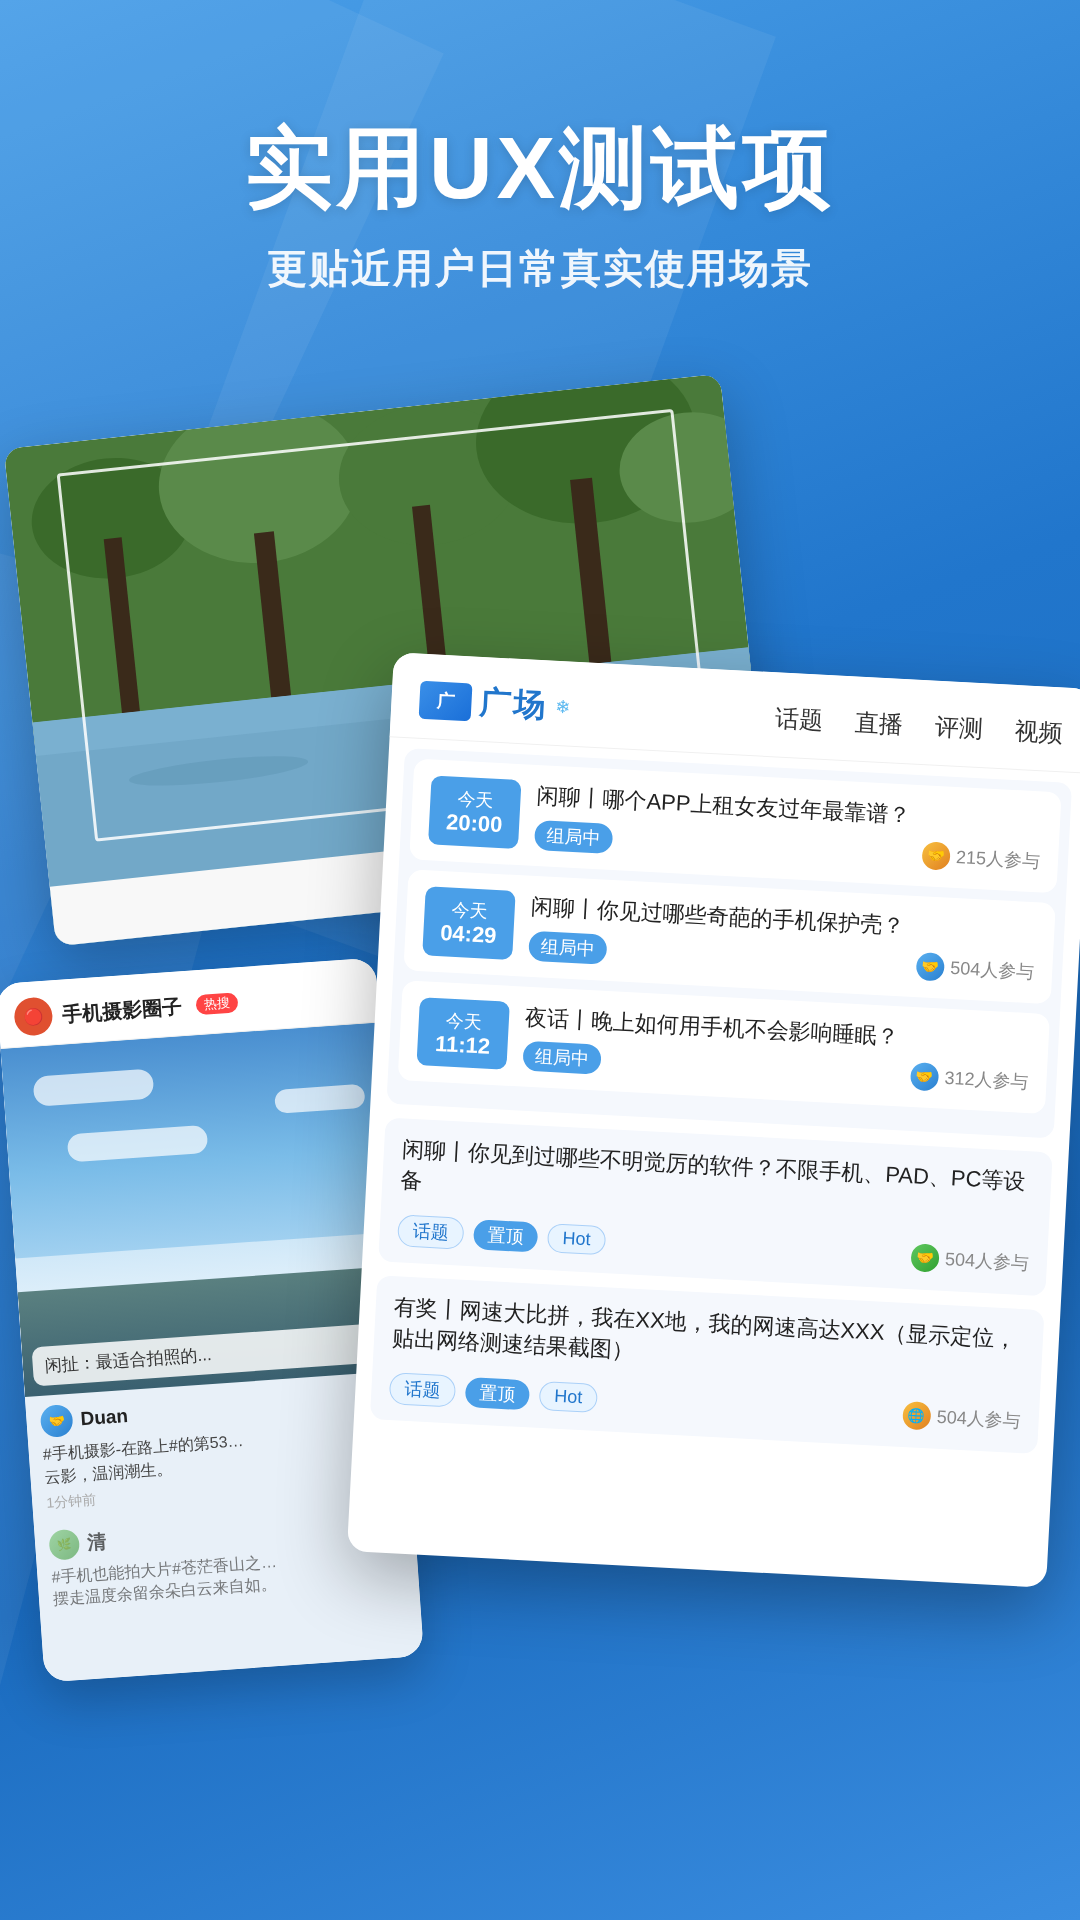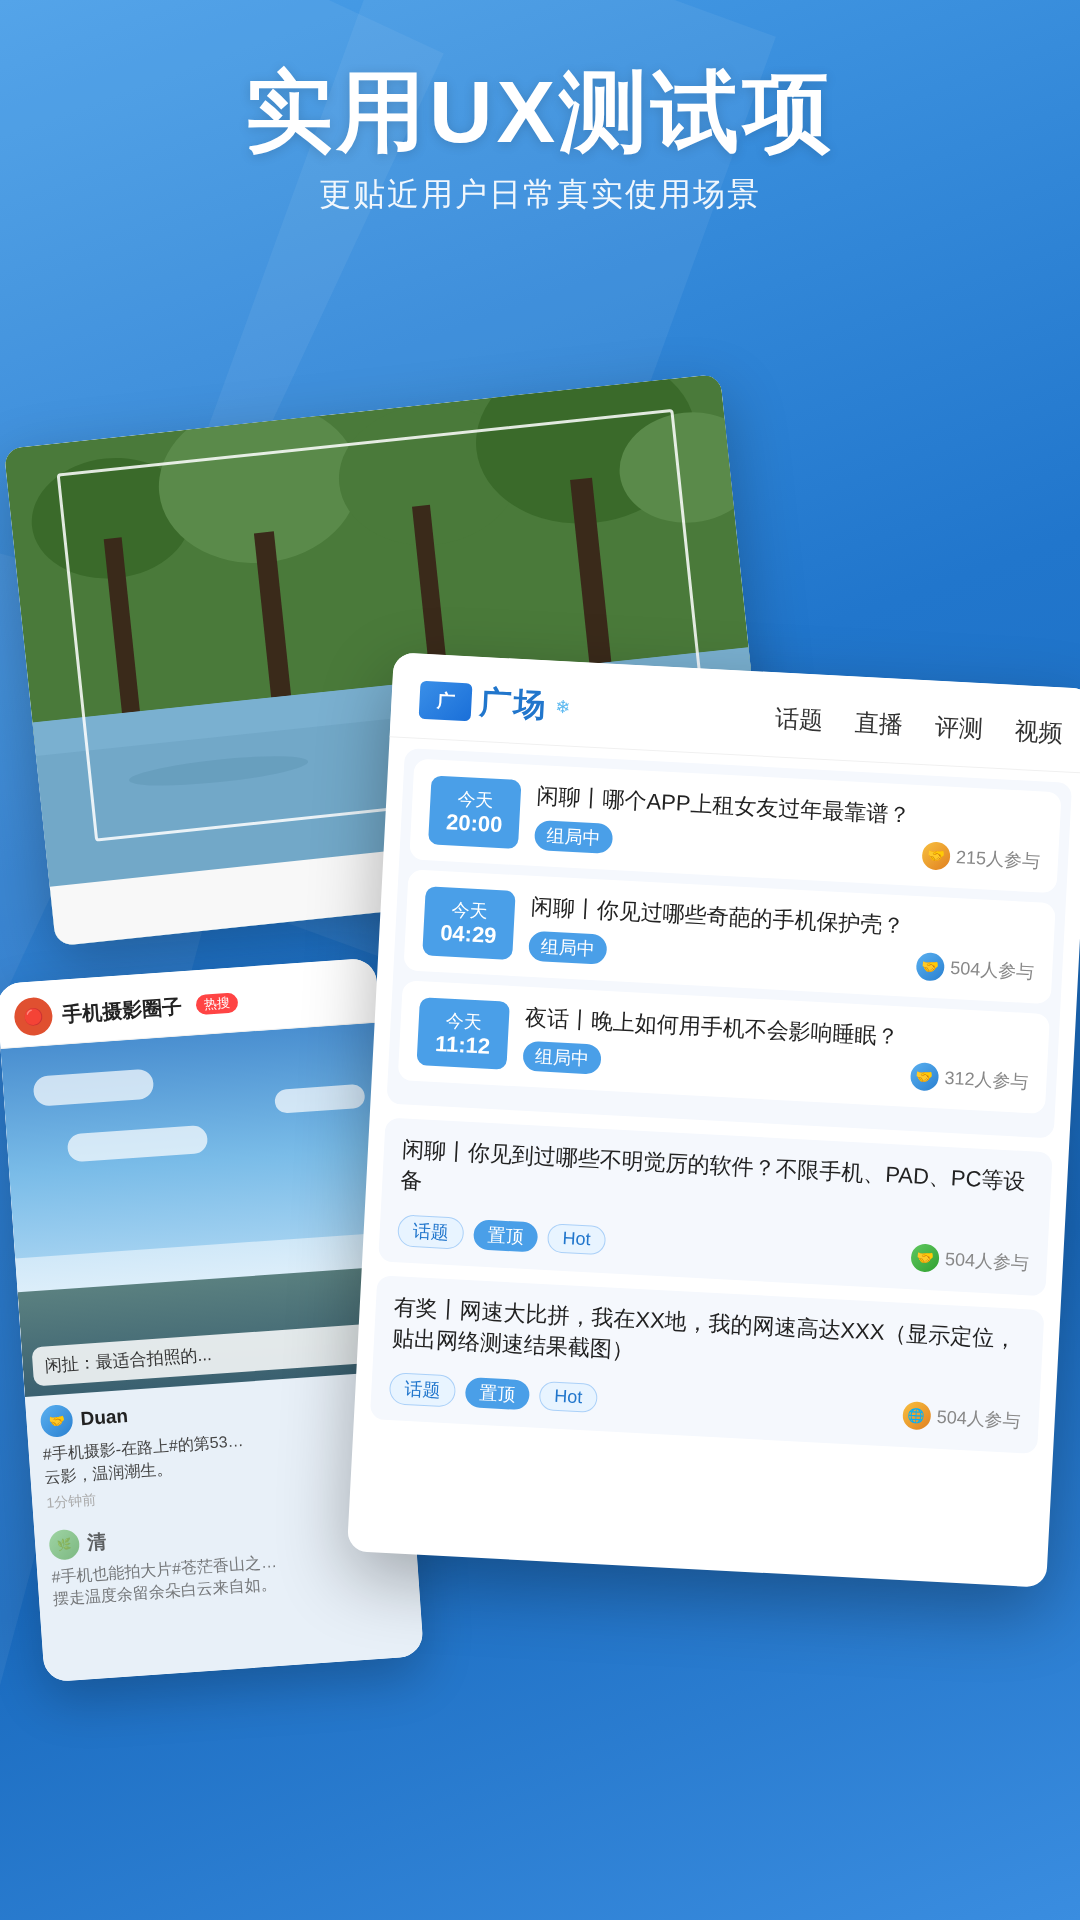--- a/index.html
+++ b/index.html
@@ -9,37 +9,37 @@
       height: 1920px;
       overflow: hidden;
       font-family: 'PingFang SC', 'Microsoft YaHei', sans-serif;
       background: linear-gradient(160deg, #4a9fe8 0%, #2176cc 40%, #1a6bbf 70%, #3a8de0 100%);
       position: relative;
     }
 
     
     .header-section {
       text-align: center;
-      padding-top: 64px;
+      padding-top: 120px;
       position: relative;
       z-index: 10;
     }
     .main-title {
       font-size: 88px;
       font-weight: 700;
       color: #fff;
       letter-spacing: 4px;
       text-shadow: 0 2px 12px rgba(0,0,0,0.15);
       line-height: 1.1;
     }
     .sub-title {
-      font-size: 32px;
-      font-weight: 400;
+      font-size: 40px;
+      font-weight: 700;
       color: rgba(255,255,255,0.92);
-      margin-top: 12px;
+      margin-top: 24px;
       letter-spacing: 2px;
     }
 
     
     .cards-container {
       position: absolute;
       top: 370px;
       left: 0;
       width: 1080px;
       height: 1550px;

